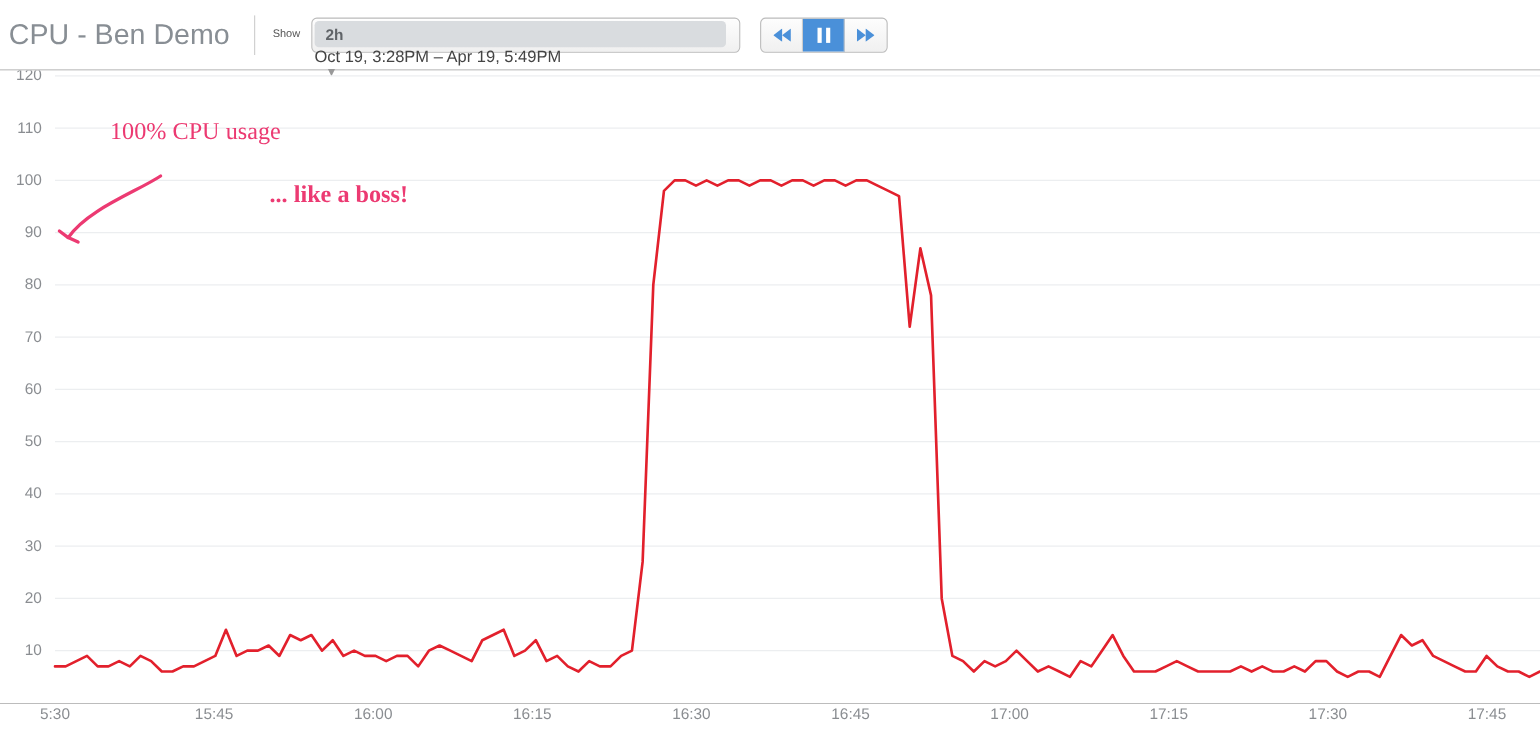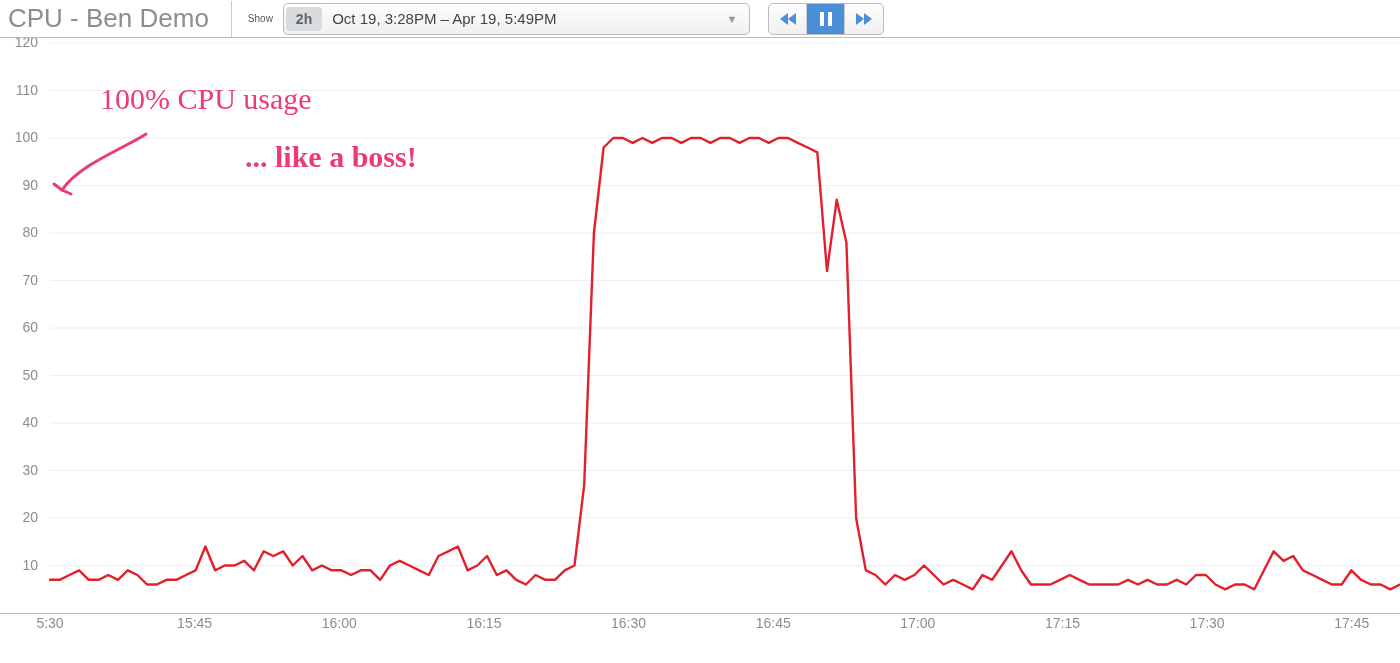--- a/index.html
+++ b/index.html
@@ -9,21 +9,21 @@
     color: #555;
     width: 1400px;
     height: 663px;
   }
   
   .header {
     display: flex;
     align-items: center;
     padding: 6px 12px 6px 8px;
     border-bottom: 1px solid #bbb;
-    height: 38px;
+    height: 64px;
   }
   .title {
     font-size: 26px;
     color: #888e94;
     font-weight: 400;
     margin-right: 22px;
     white-space: nowrap;
   }
   .vdiv {
     width: 1px;
@@ -31,28 +31,28 @@
     background: #ccc;
     margin-right: 16px;
   }
   .show-label {
     font-size: 10px;
     color: #555;
     margin-right: 10px;
   }
   .time-select {
     display: flex;
-    align-items: center;
     border: 1px solid #bbb;
     border-radius: 5px;
     height: 32px;
     background: linear-gradient(#fdfdfd,#f0f0f0);
     padding: 2px;
     margin-right: 18px;
     box-shadow: inset 0 1px 0 #fff;
+    flex-direction: column;
   }
   .time-badge {
     background: #d9dcdf;
     color: #606468;
     font-size: 14px;
     font-weight: 600;
     border-radius: 4px;
     padding: 4px 10px;
     margin-right: 10px;
   }
@@ -90,21 +90,21 @@
   
   .chart-wrap {
     position: relative;
     width: 1400px;
     height: 617px;
   }
   .annot {
     position: absolute;
     font-family: "Comic Sans MS","Marker Felt","Segoe Script",cursive;
     color: #ec3a72;
-    font-size: 30px;
+    font-size: 22px;
     line-height: 1.4;
     pointer-events: none;
   }
 </style>
 </head>
 <body>
 
 <div class="header">
   <div class="title">CPU - Ben Demo</div>
   <div class="vdiv"></div>

